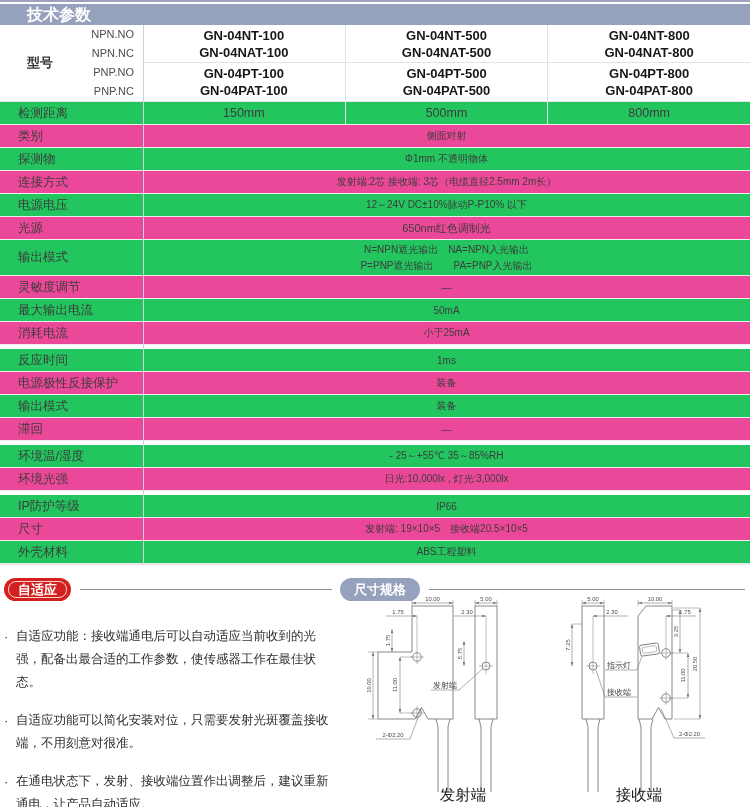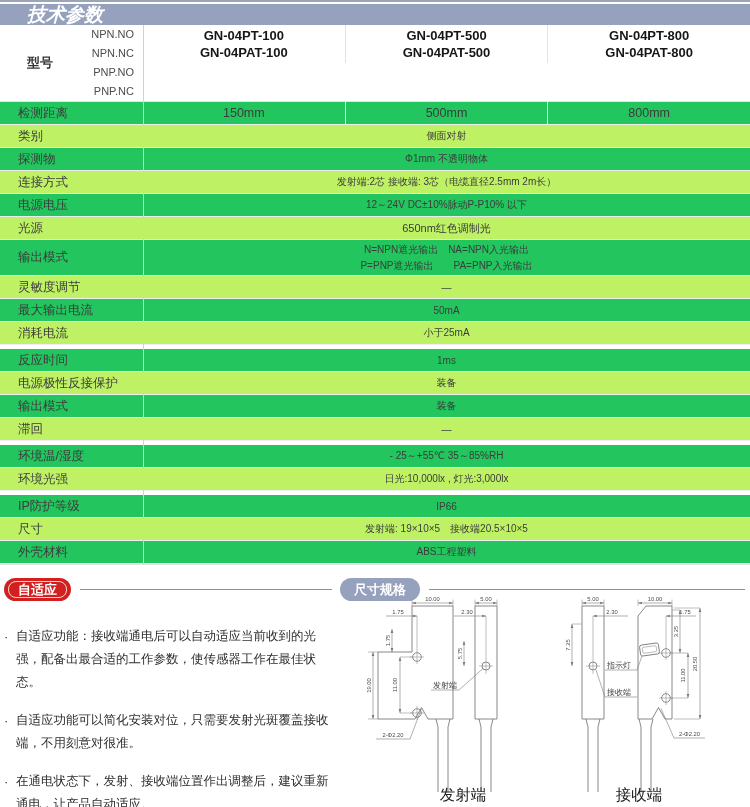--- a/index.html
+++ b/index.html
@@ -2,26 +2,26 @@
 <html><head>
 <meta charset="utf-8">
 <style>
   html,body{margin:0;padding:0;}
   body{width:750px;height:807px;overflow:hidden;background:#fff;
        font-family:"Liberation Sans","DejaVu Sans",sans-serif;color:#3a3a3a;position:relative;}
   
   .topstrip{height:2px;background:#9ba4b8;}
   .topgap{height:2px;background:#fff;}
   .titlebar{height:21px;line-height:21px;background:#95a1bd;color:#fff;
-            font-size:19px;font-weight:bold;padding-left:27px;font-style:italic;}
+            font-size:16px;font-weight:bold;padding-left:27px;}
   
   .spec{position:relative;border-bottom:1px solid #e2e2e6;}
   .spec::before{content:"";position:absolute;left:143px;top:0;bottom:0;width:1px;background:#ccd2de;z-index:5;}
   .row{display:flex;box-sizing:border-box;height:23px;border-bottom:1px solid #ebebee;background:#22c55e;}
-  .row.gray{background:#bef264;border-bottom:1px solid #f0f0f2;}
+  .row.gray{background:#ec4899;border-bottom:1px solid #f0f0f2;}
   .row .label{width:143px;box-sizing:border-box;padding-left:18px;display:flex;align-items:center;
               font-size:12.5px;color:#3c3c3c;}
   .row .value{flex:1;display:flex;align-items:center;justify-content:center;
               font-size:10px;color:#3c3c3c;text-align:center;}
   .row .value.sm{font-size:11px;}
   .row.tall{height:36px;}
   .value .two-line{line-height:16px;}
   .spacer{height:4px;background:#fff;}
   
   .model-block{display:flex;box-sizing:border-box;border-bottom:1px solid #e4e4e8;background:#fff;}
@@ -78,20 +78,34 @@
     <div class="model-label">
       <span class="model-title">型号</span>
       <span class="model-sublabels">
         <span>NPN.NO</span>
         <span>NPN.NC</span>
         <span>PNP.NO</span>
         <span>PNP.NC</span>
       </span>
     </div>
     <div class="model-cols">
+      <div class="model-subrow first">
+        <div class="model-cell">
+          <div>GN-04NT-100</div>
+          <div>GN-04NAT-100</div>
+        </div>
+        <div class="model-cell">
+          <div>GN-04NT-500</div>
+          <div>GN-04NAT-500</div>
+        </div>
+        <div class="model-cell">
+          <div>GN-04NT-800</div>
+          <div>GN-04NAT-800</div>
+        </div>
+      </div>
       <div class="model-subrow">
         <div class="model-cell">
           <div>GN-04PT-100</div>
           <div>GN-04PAT-100</div>
         </div>
         <div class="model-cell">
           <div>GN-04PT-500</div>
           <div>GN-04PAT-500</div>
         </div>
         <div class="model-cell">

